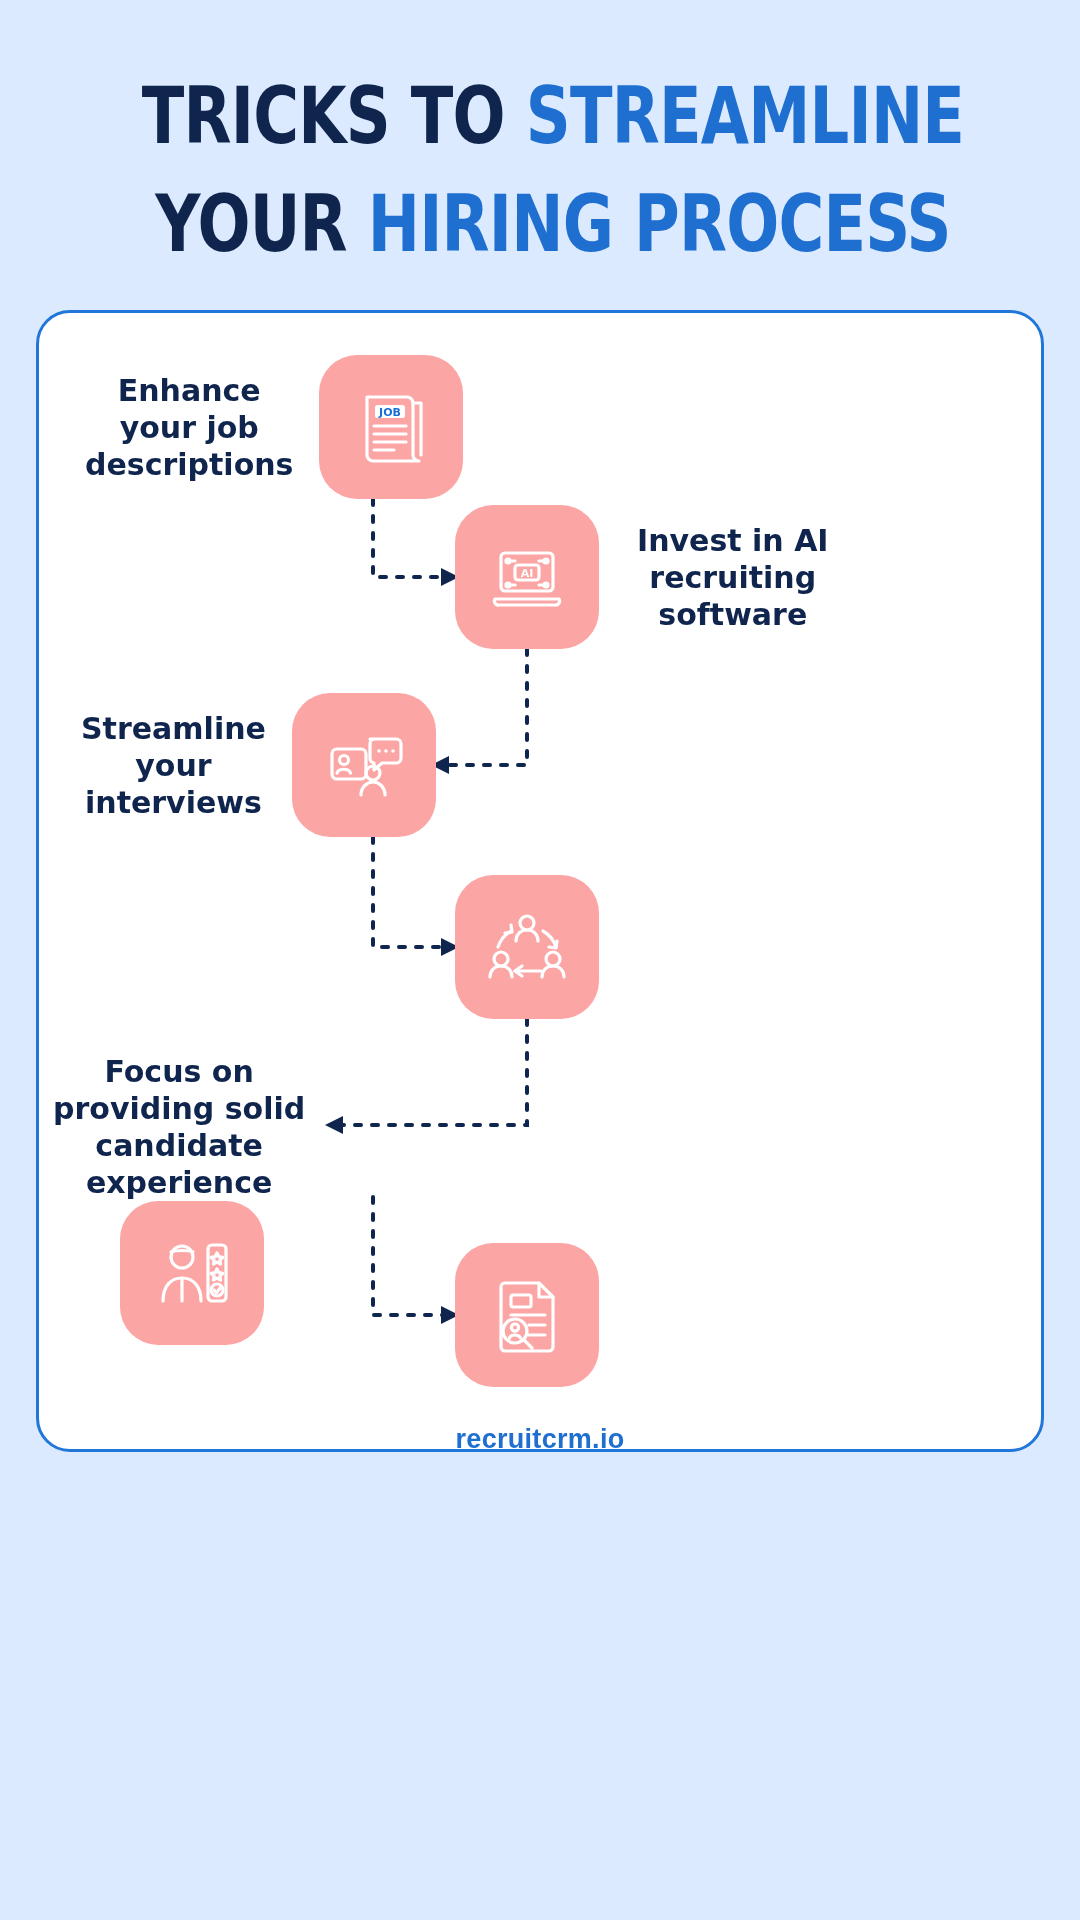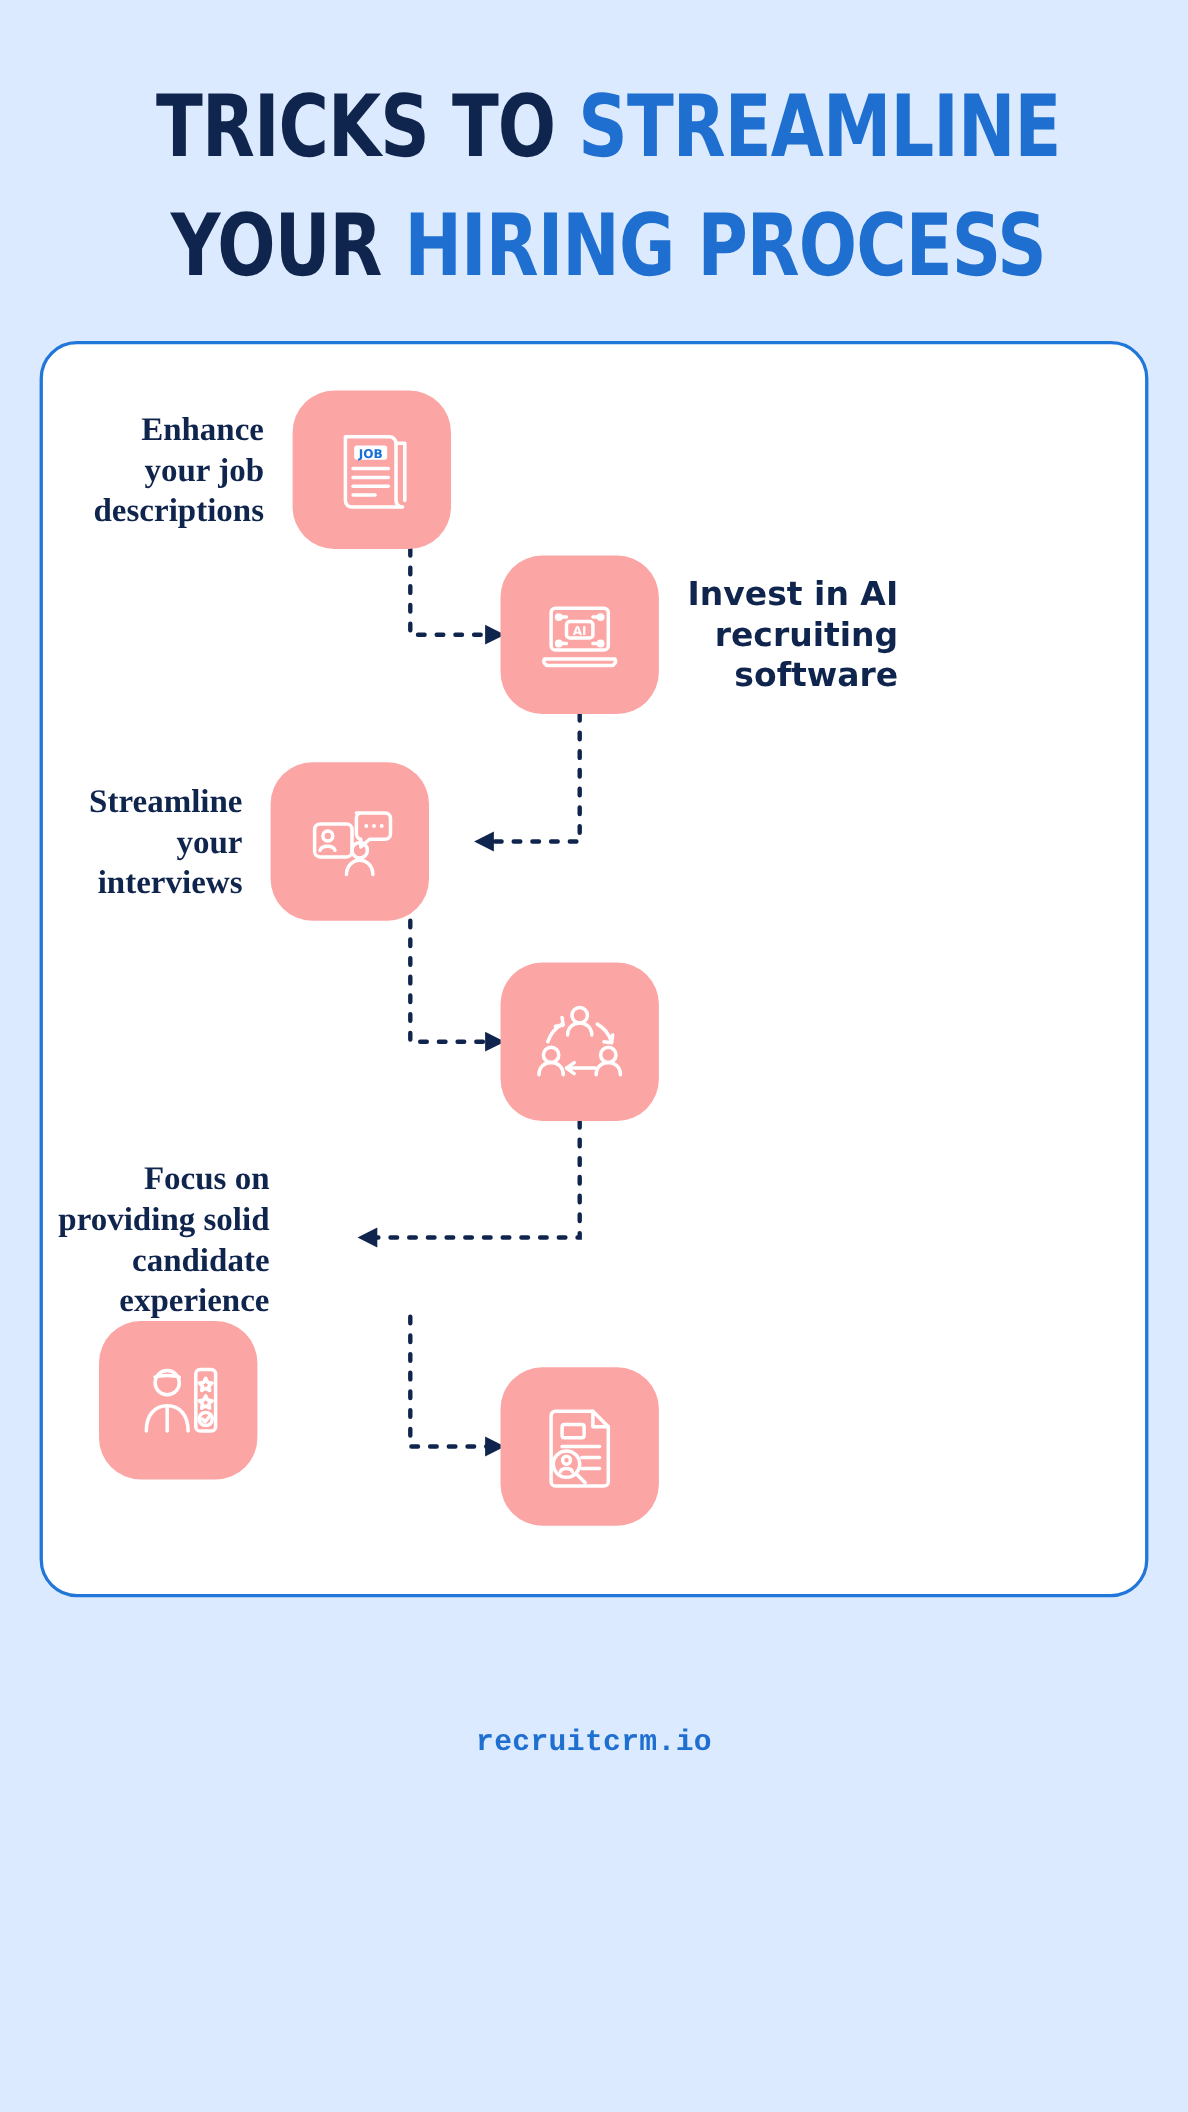--- a/index.html
+++ b/index.html
@@ -87,46 +87,45 @@
 
   .step-label {
     font-family: "DejaVu Sans", sans-serif;
     font-weight: 700;
     font-size: 30px;
     line-height: 37px;
     color: #10254d;
     white-space: pre-line;
   }
   .step.left .step-label {
-    text-align: right;
+    text-align: center;
     padding-right: 26px;
     order: -1;
-    font-family: Liberation Serif, serif;
   }
   .step.right .step-label {
-    text-align: right;
-    padding-left: 26px;
+    text-align: center;
+    padding-left: 38px;
   }
 
   
   .step1 { left: 46px;  top: 42px;  }
   .step2 { left: 416px; top: 192px; }
   .step3 { left: 42px;  top: 380px; }
   .step4 { left: 416px; top: 562px; }
   .step5 { left: 14px;  top: 740px; flex-direction: column; }
   .step6 { left: 416px; top: 930px; }
 
   
   .footer {
     position: absolute;
-    top: 1570px;
+    top: 1424px;
     left: 0;
     width: 1080px;
     text-align: center;
-    font-family: Liberation Mono, monospace;
+    font-family: Liberation Sans, sans-serif;
     font-weight: 700;
     font-size: 27px;
     color: #1f6fd0;
     letter-spacing: 0.3px;
   }
 </style>
 </head>
 <body>
 
 <div class="title">

